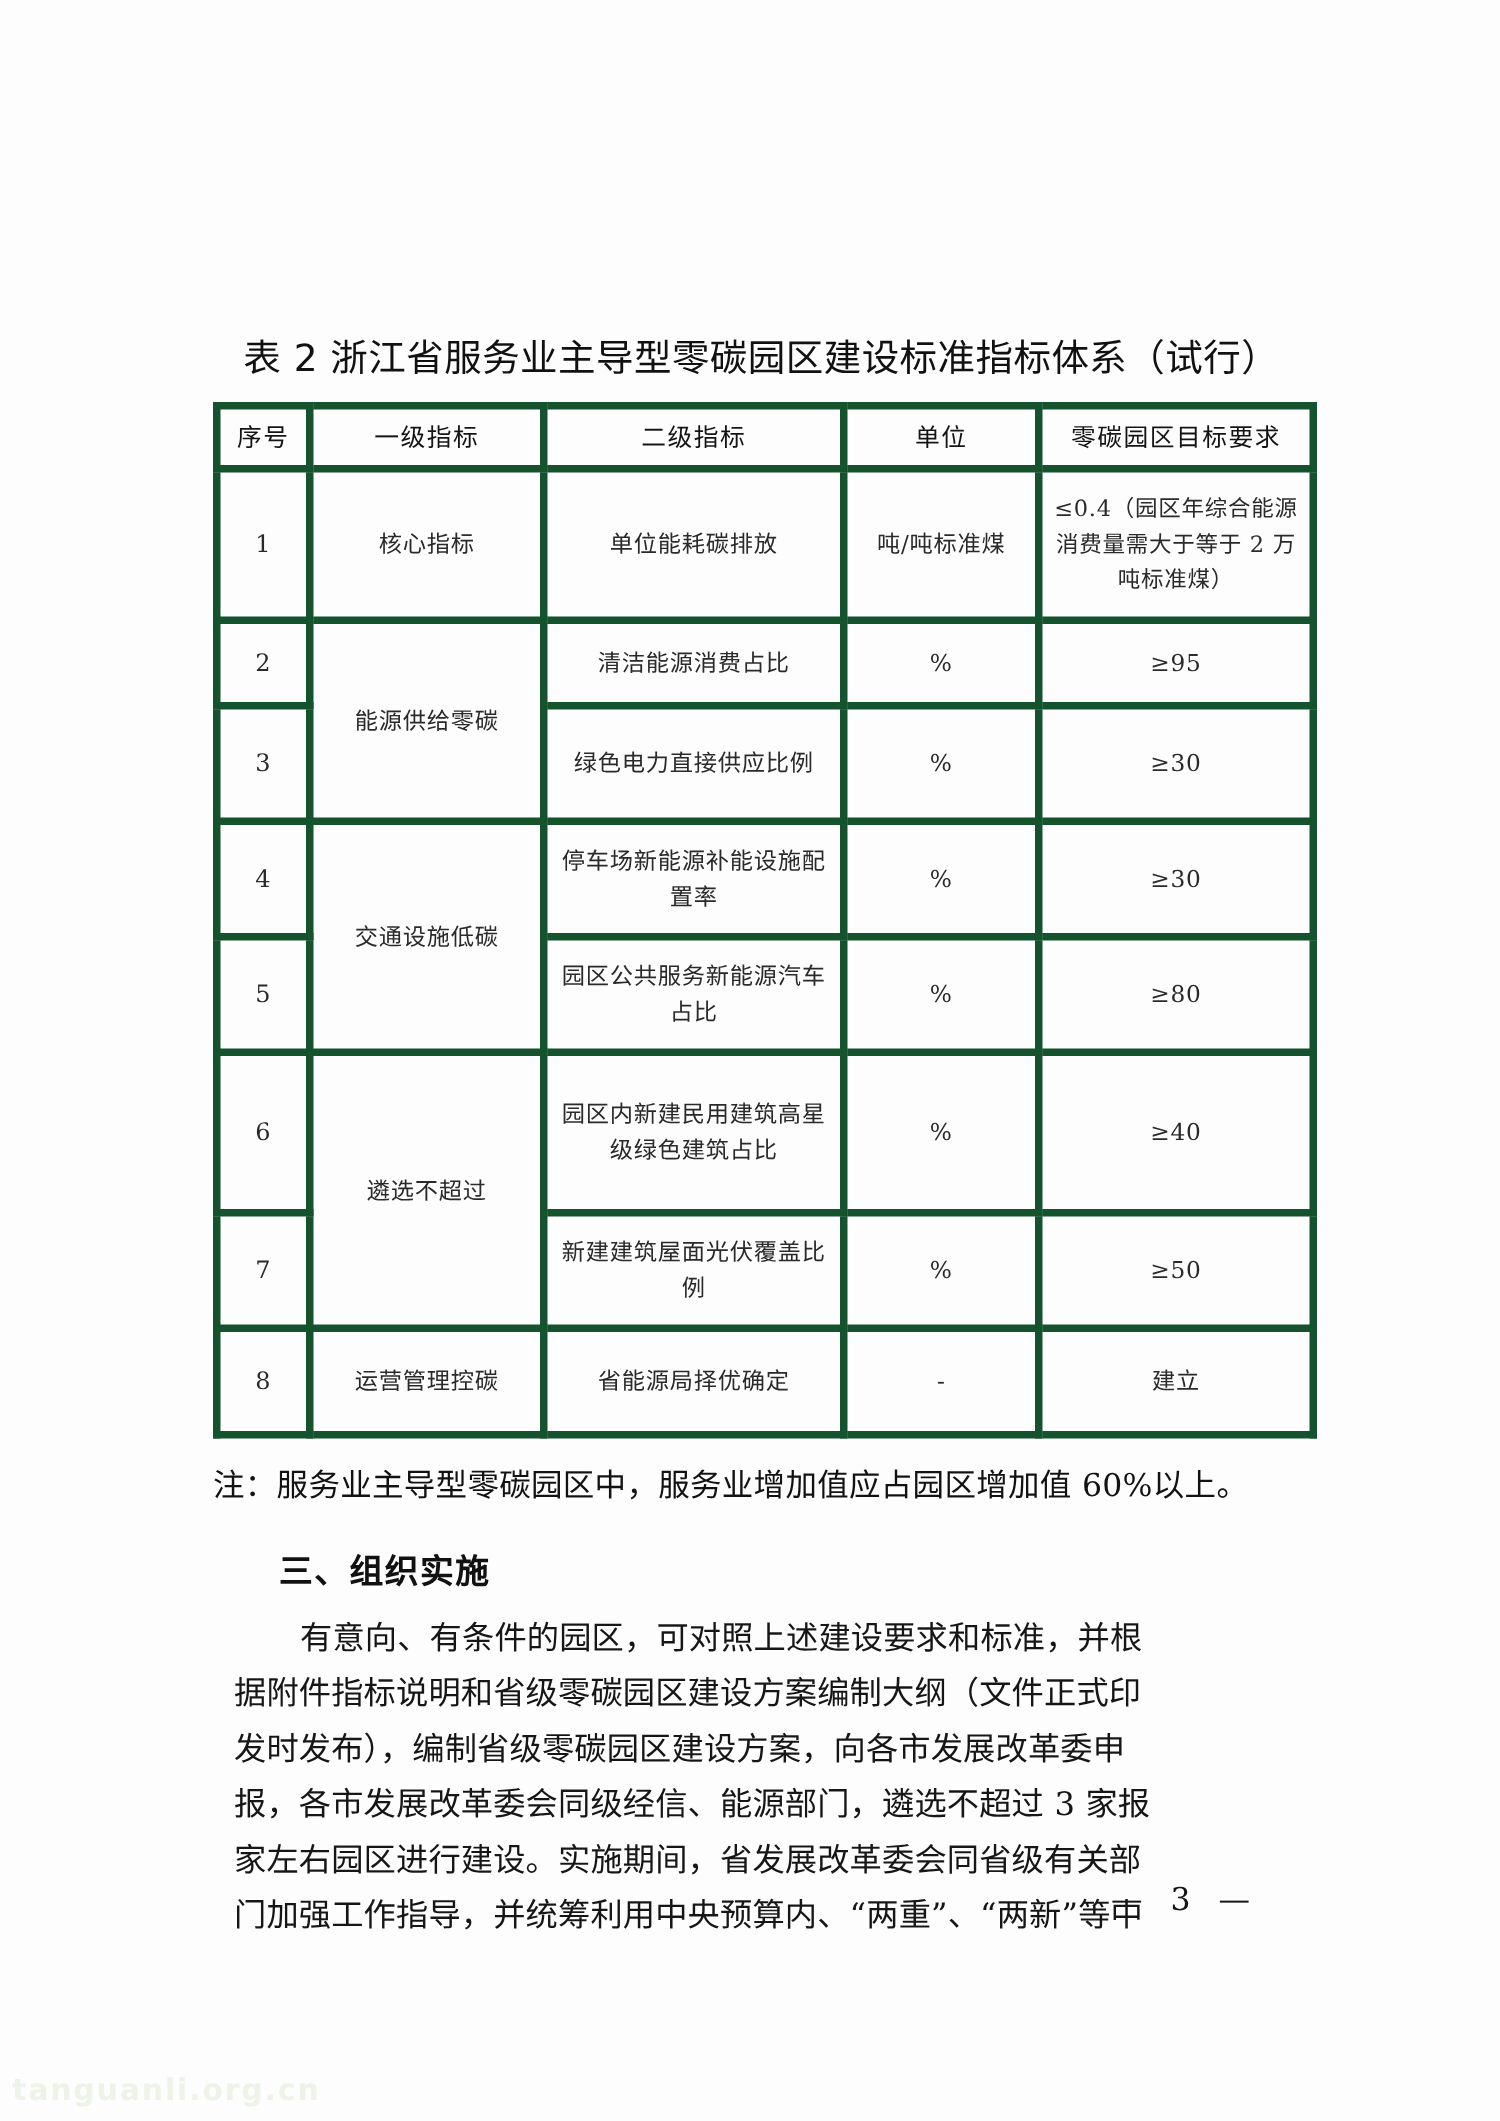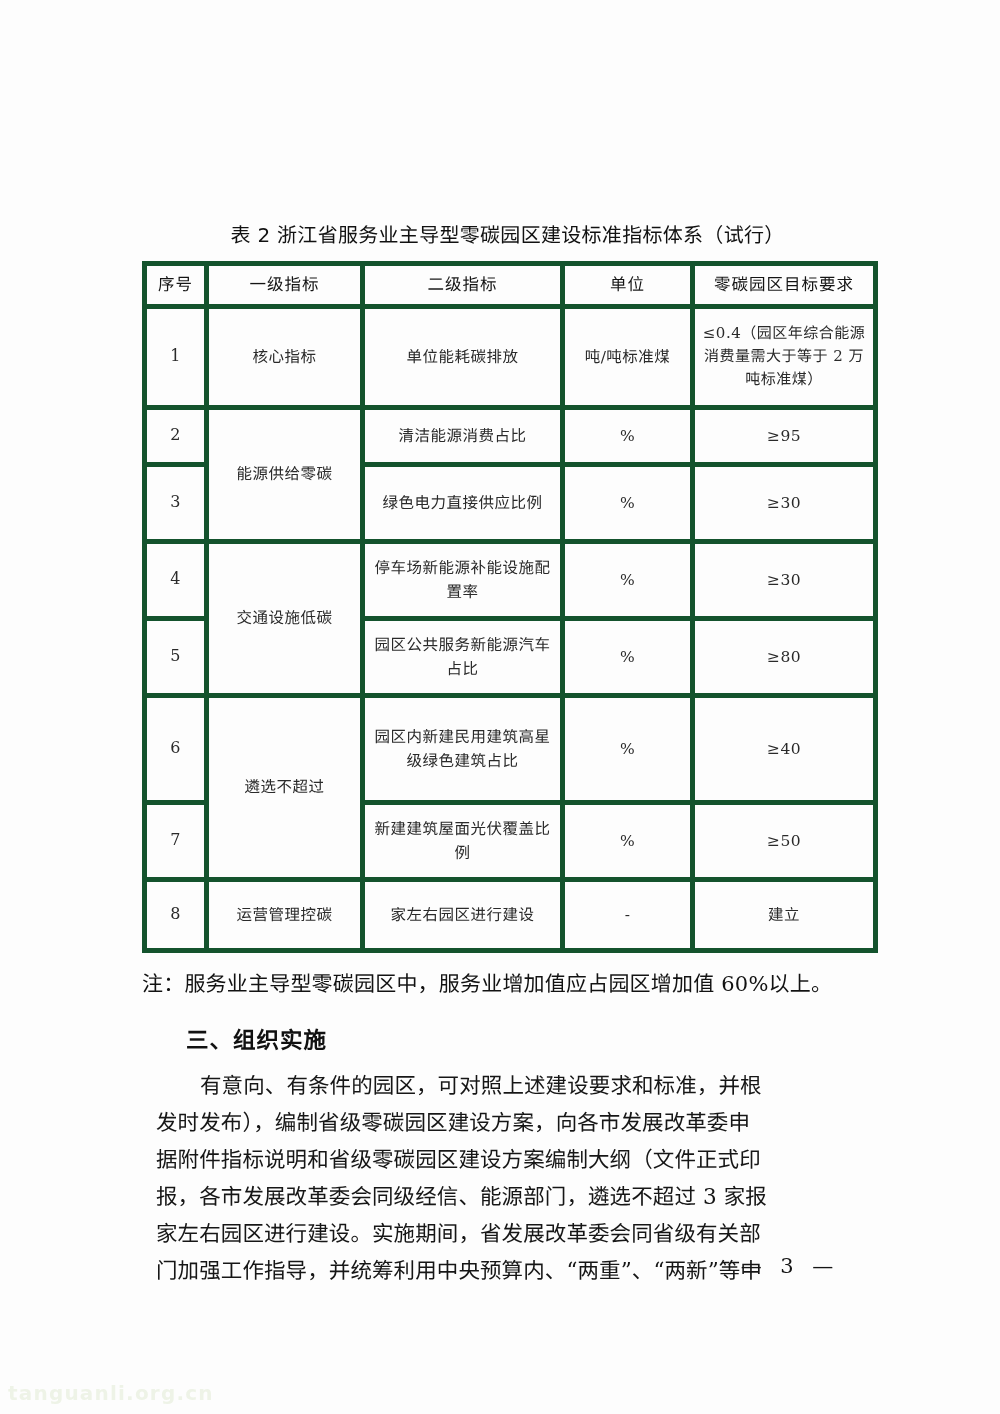--- a/index.html
+++ b/index.html
@@ -23,21 +23,21 @@
   .content {
     position: absolute;
     left: 142px;
     top: 222px;
     width: 731px;
   }
 
   
   .table-title {
     text-align: center;
-    font-size: 20px;
+    font-size: 25px;
     line-height: 1.35;
     letter-spacing: 0.3px;
     margin: 0 0 12px 0;
     font-family: "DejaVu Sans", "Liberation Sans", sans-serif;
     font-weight: 400;
     color: #111;
     white-space: nowrap;
   }
 
   
@@ -245,35 +245,35 @@
         <tr class="h-row-7">
           <td class="num">7</td>
           <td class="l2">新建建筑屋面光伏覆盖比例</td>
           <td class="unit">%</td>
           <td class="goal">≥50</td>
         </tr>
 
         <tr class="h-row-8">
           <td class="num">8</td>
           <td class="l1">运营管理控碳</td>
-          <td class="l2">家左右园区进行建设</td>
+          <td class="l2">省能源局择优确定</td>
           <td class="unit">-</td>
           <td class="goal">建立</td>
         </tr>
       </tbody>
     </table>
 
     <p class="note">注：服务业主导型零碳园区中，服务业增加值应占园区增加值 60%以上。</p>
 
     <h2 class="section-heading">三、组织实施</h2>
 
     <div class="body-par">
       <span class="ln first">有意向、有条件的园区，可对照上述建设要求和标准，并根</span>
+      <span class="ln">据附件指标说明和省级零碳园区建设方案编制大纲（文件正式印</span>
       <span class="ln">发时发布），编制省级零碳园区建设方案，向各市发展改革委申</span>
-      <span class="ln">据附件指标说明和省级零碳园区建设方案编制大纲（文件正式印</span>
       <span class="ln">报，各市发展改革委会同级经信、能源部门，遴选不超过 3 家报</span>
       <span class="ln">家左右园区进行建设。实施期间，省发展改革委会同省级有关部</span>
       <span class="ln">门加强工作指导，并统筹利用中央预算内、“两重”、“两新”等中</span>
     </div>
 
   </div>
 
   <div class="footer-page">
     <span class="footer-inner">— 3 —</span>
   </div>

